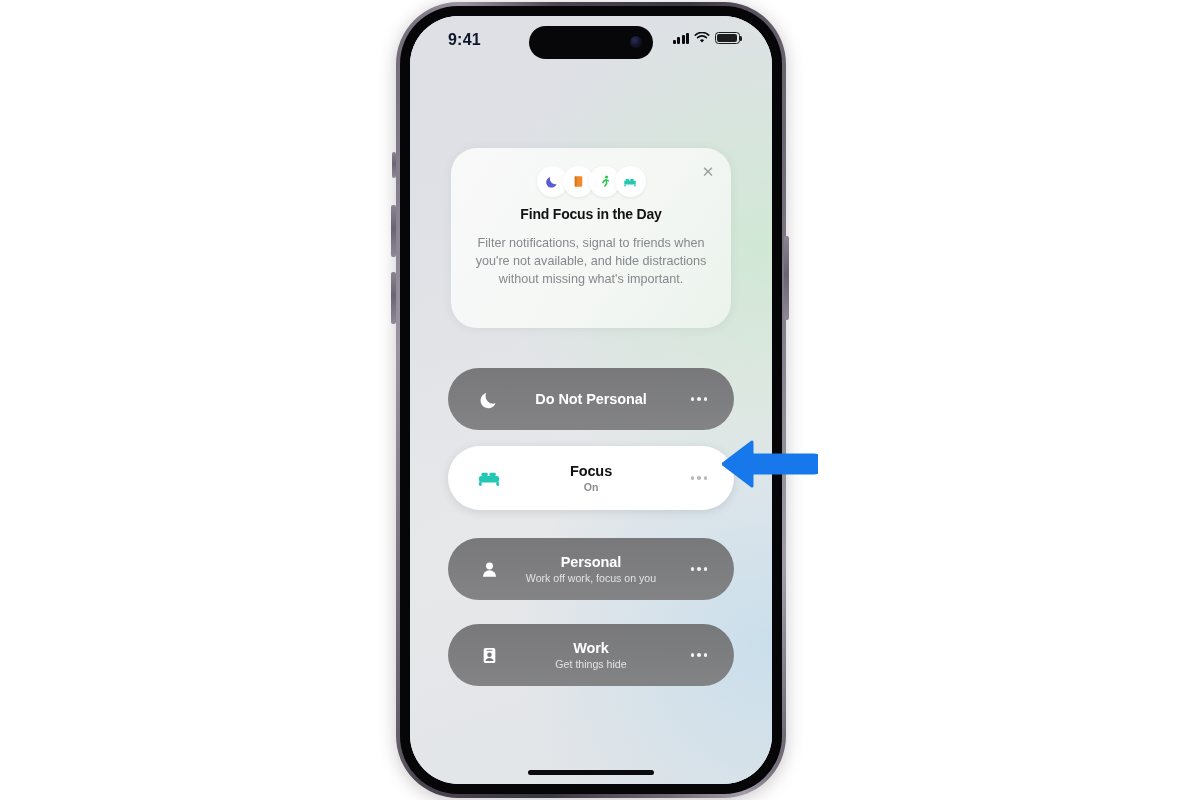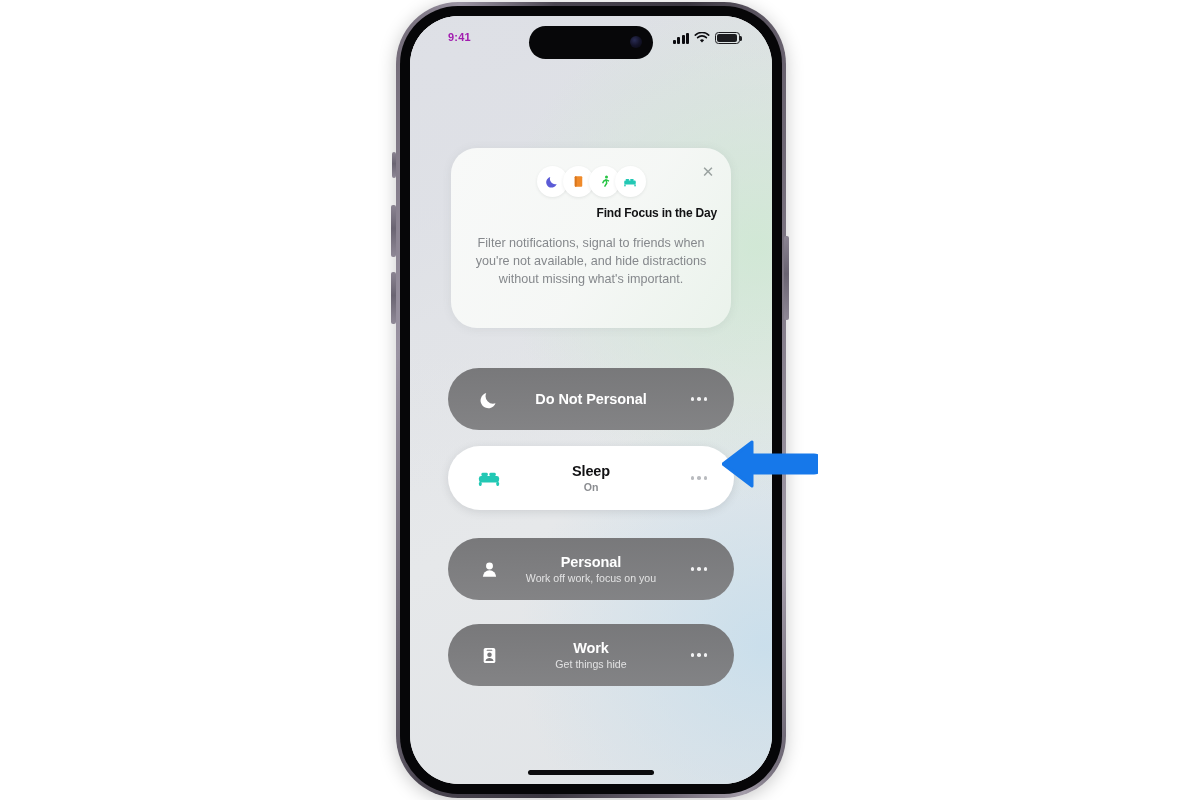--- a/index.html
+++ b/index.html
@@ -79,23 +79,23 @@
   #status-bar {
     position: absolute;
     left: 0; top: 0;
     width: 362px;
     height: 54px;
     z-index: 6;
   }
   #status-time {
     position: absolute;
     left: 38px; top: 15px;
-    font-size: 11px;
+    font-size: 16px;
     font-weight: bold;
-    color: #a21caf;
+    color: #0f172a;
     letter-spacing: 0.2px;
   }
   #dynamic-island {
     position: absolute;
     left: 119px; top: 10px;
     width: 124px; height: 33px;
     background: #070709;
     border-radius: 18px;
   }
   #camera-dot {
@@ -168,22 +168,22 @@
     display: flex; align-items: center; justify-content: center;
     margin-left: -5px;
     box-shadow: 0 1px 3px rgba(60,70,65,0.10);
     font-size: 15px;
     line-height: 1;
   }
   .focus-chip:first-child { margin-left: 0; }
   #promo-title {
     position: absolute;
     left: 14px; right: 14px; top: 58px;
-    text-align: right;
-    font-size: 12px;
+    text-align: center;
+    font-size: 14px;
     font-weight: bold;
     color: #121214;
     letter-spacing: -0.2px;
   }
   #promo-body {
     position: absolute;
     left: 20px; right: 20px; top: 86px;
     text-align: center;
     font-size: 12.6px;
     line-height: 1.43;
@@ -372,21 +372,21 @@
       <div class="row-icon">
         <svg width="26" height="26" viewBox="0 0 16 16">
           <rect x="1.8" y="6.7" width="12.4" height="4" rx="1.4" fill="#22c8b4"></rect>
           <rect x="3.3" y="4.8" width="4" height="2.1" rx="0.9" fill="#22c8b4"></rect>
           <rect x="8.2" y="4.8" width="4" height="2.1" rx="0.9" fill="#22c8b4"></rect>
           <rect x="1.8" y="10.5" width="1.7" height="2.4" rx="0.7" fill="#22c8b4"></rect>
           <rect x="12.5" y="10.5" width="1.7" height="2.4" rx="0.7" fill="#22c8b4"></rect>
         </svg>
       </div>
       <div class="row-text">
-        <div class="row-title">Sleep</div>
+        <div class="row-title">Focus</div>
         <div class="row-sub">On</div>
       </div>
       <div class="row-more">
         <span></span>
           <span></span>
           <span></span>
       </div>
     </div>
 
     <div class="focus-row inactive" id="row-personal">

